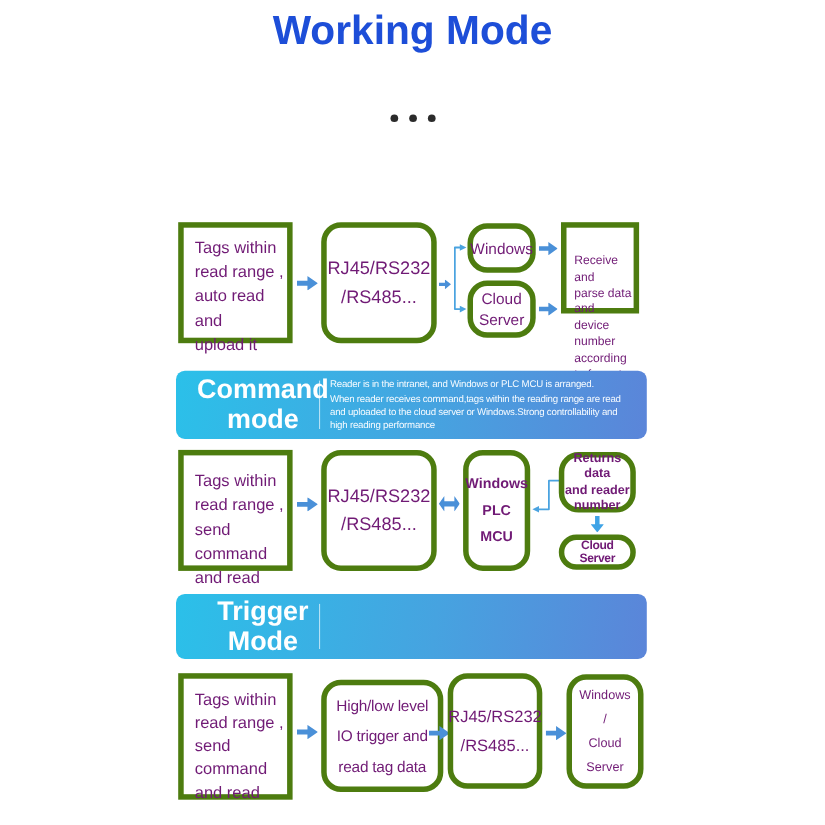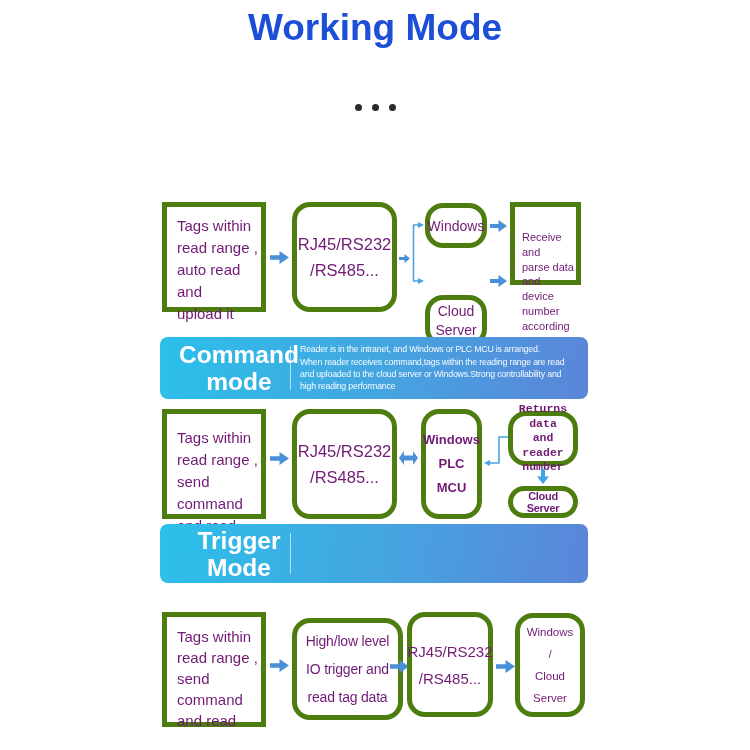--- a/index.html
+++ b/index.html
@@ -63,21 +63,21 @@
 /RS485...</div>
   <div class="abs arr r" style="left:399px;top:254px;width:11px;height:9px;"></div>
 
   <svg class="abs" style="left:411px;top:221px;" width="15" height="64" viewBox="0 0 15 64">
     <path d="M7 4 H2.5 V60 H7" fill="none" stroke="#4aa3e0" stroke-width="1.6" stroke-linejoin="round" stroke-linecap="round"></path>
     <polygon points="7,1 13,4 7,7" fill="#4aa3e0"></polygon>
     <polygon points="7,57 13,60 7,63" fill="#4aa3e0"></polygon>
   </svg>
 
   <div class="abs box center" style="left:425px;top:203px;width:62px;height:45px;font-size:14px;">Windows</div>
-  <div class="abs box center" style="left:425px;top:255px;width:62px;height:52px;font-size:14px;line-height:19px;margin-top:40px;">Cloud
+  <div class="abs box center" style="left:425px;top:255px;width:62px;height:52px;font-size:14px;line-height:19px;">Cloud
 Server</div>
   <div class="abs arr r" style="left:490px;top:220px;width:17px;height:12px;"></div>
   <div class="abs arr r" style="left:490px;top:275px;width:17px;height:12px;"></div>
   <div class="abs box" style="left:510px;top:202px;width:71px;height:83px;padding:23px 2px 0 7px;font-size:11px;line-height:14.8px;">Receive and
 parse data
 and device
 number
 according
 to format</div>
 
@@ -100,27 +100,27 @@
 /RS485...</div>
   <div class="abs arr db" style="left:399px;top:451px;width:19px;height:14px;"></div>
   <div class="abs box center" style="left:421px;top:409px;width:61px;height:110px;font-size:13px;font-weight:bold;line-height:24px;">Windows
 PLC MCU</div>
 
   <svg class="abs" style="left:483px;top:432px;" width="26" height="37" viewBox="0 0 26 37">
     <path d="M26 5 H16 V31 H7" fill="none" stroke="#4aa3e0" stroke-width="1.6" stroke-linejoin="round" stroke-linecap="round"></path>
     <polygon points="7,28 1,31 7,34" fill="#4aa3e0"></polygon>
   </svg>
 
-  <div class="abs box center" style="left:508px;top:411px;width:70px;height:55px;font-size:11.5px;line-height:14.5px;font-weight:bold;font-family:Liberation Mono, monospace;">Returns data
+  <div class="abs box center" style="left:508px;top:411px;width:70px;height:55px;font-size:11.5px;line-height:14.5px;font-weight:bold;">Returns data
 and reader
 number</div>
   <div class="abs arr d" style="left:537px;top:469px;width:12px;height:15px;"></div>
   <div class="abs box center" style="left:508px;top:486px;width:70px;height:32px;font-size:11px;font-weight:bold;letter-spacing:-0.3px;">Cloud Server</div>
 
-  <div class="abs banner s3" style="top:524px;height:59px;">
+  <div class="abs banner s3" style="top:540px;height:59px;">
     <div class="banner-title">Trigger
 Mode</div>
     <div class="banner-divider"></div>
   </div>
 
   <div class="abs box" style="left:162px;top:612px;width:104px;height:115px;padding:9px 0 0 10px;font-size:15px;line-height:21px;">Tags within
 read range ,
 send
 command
 and read</div>

